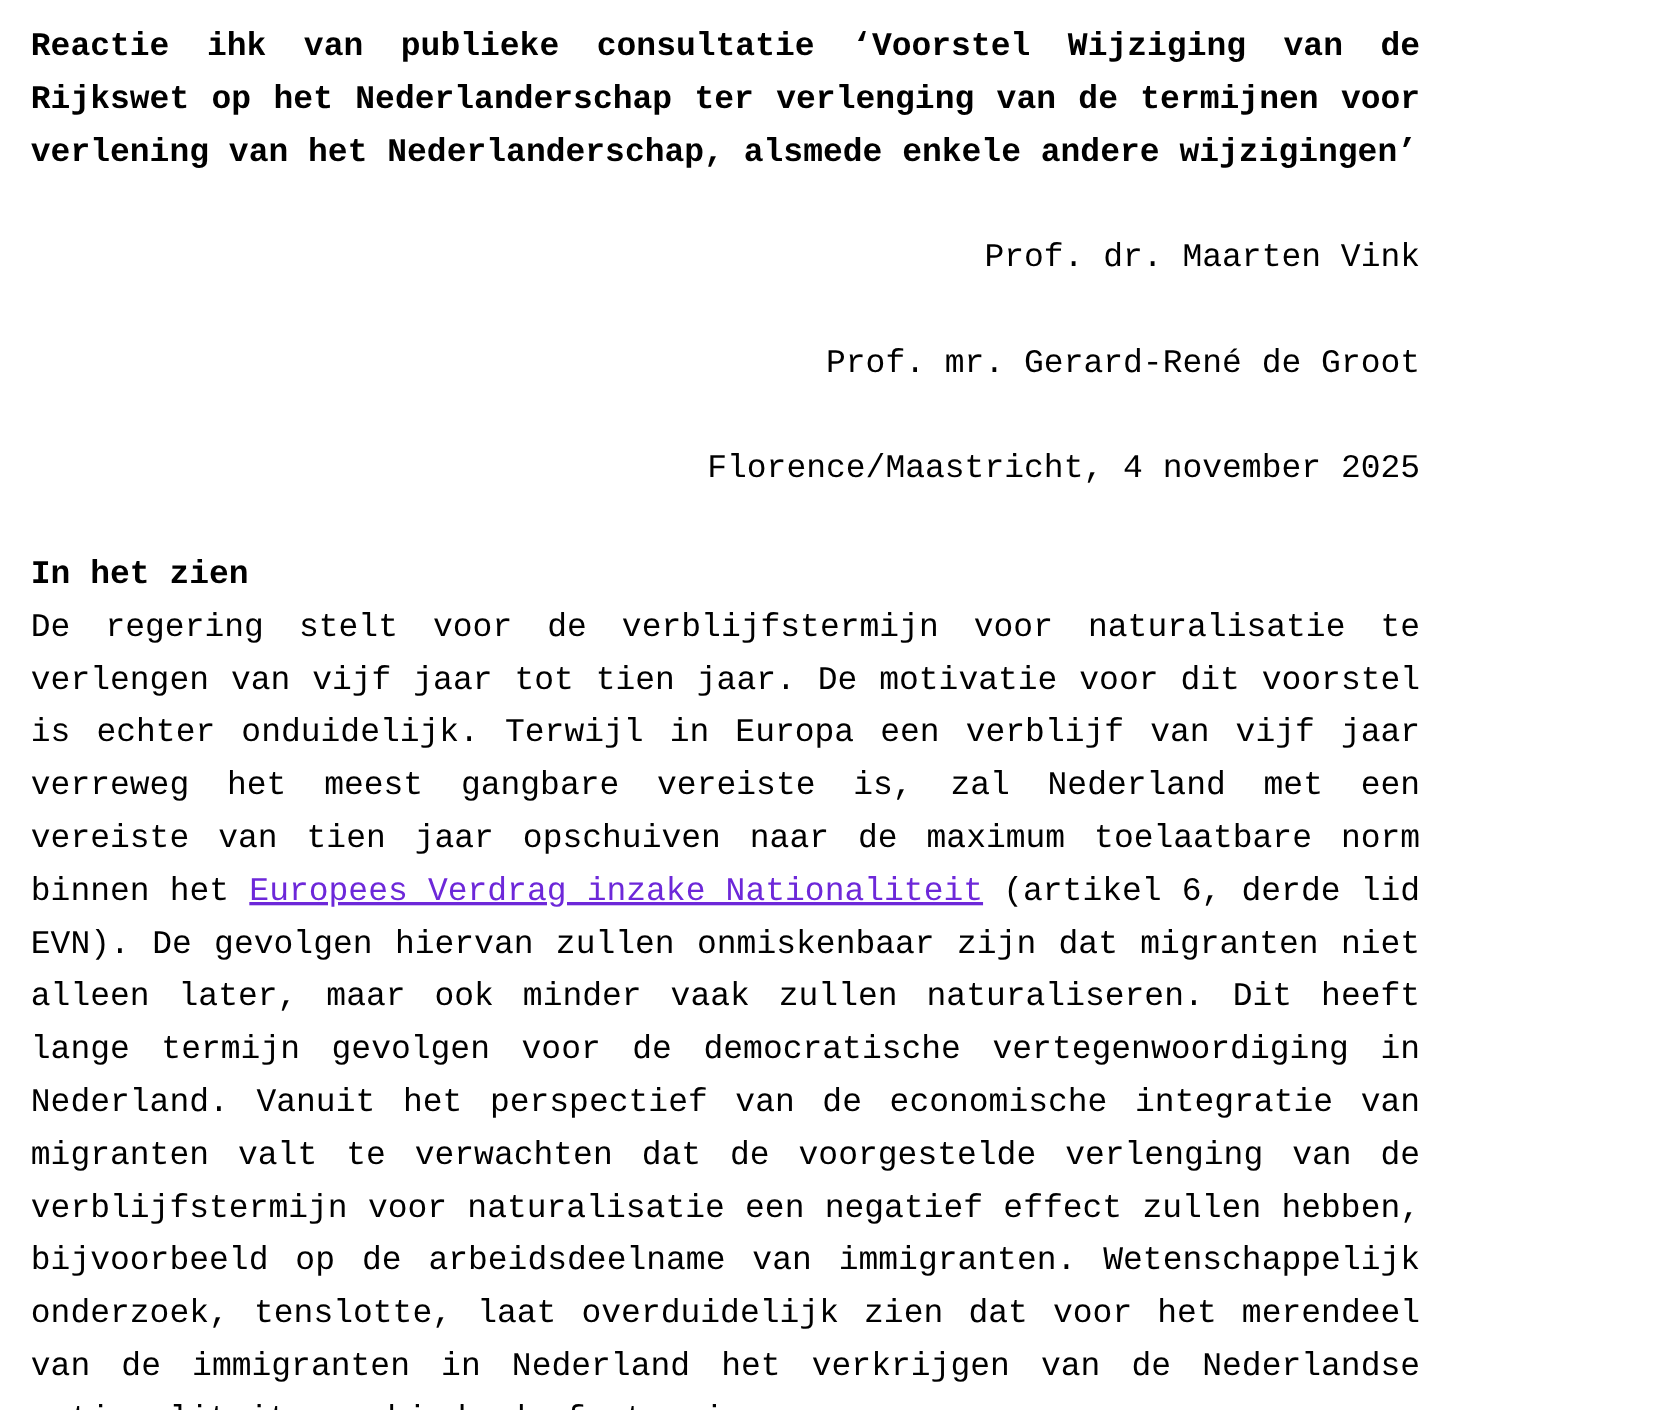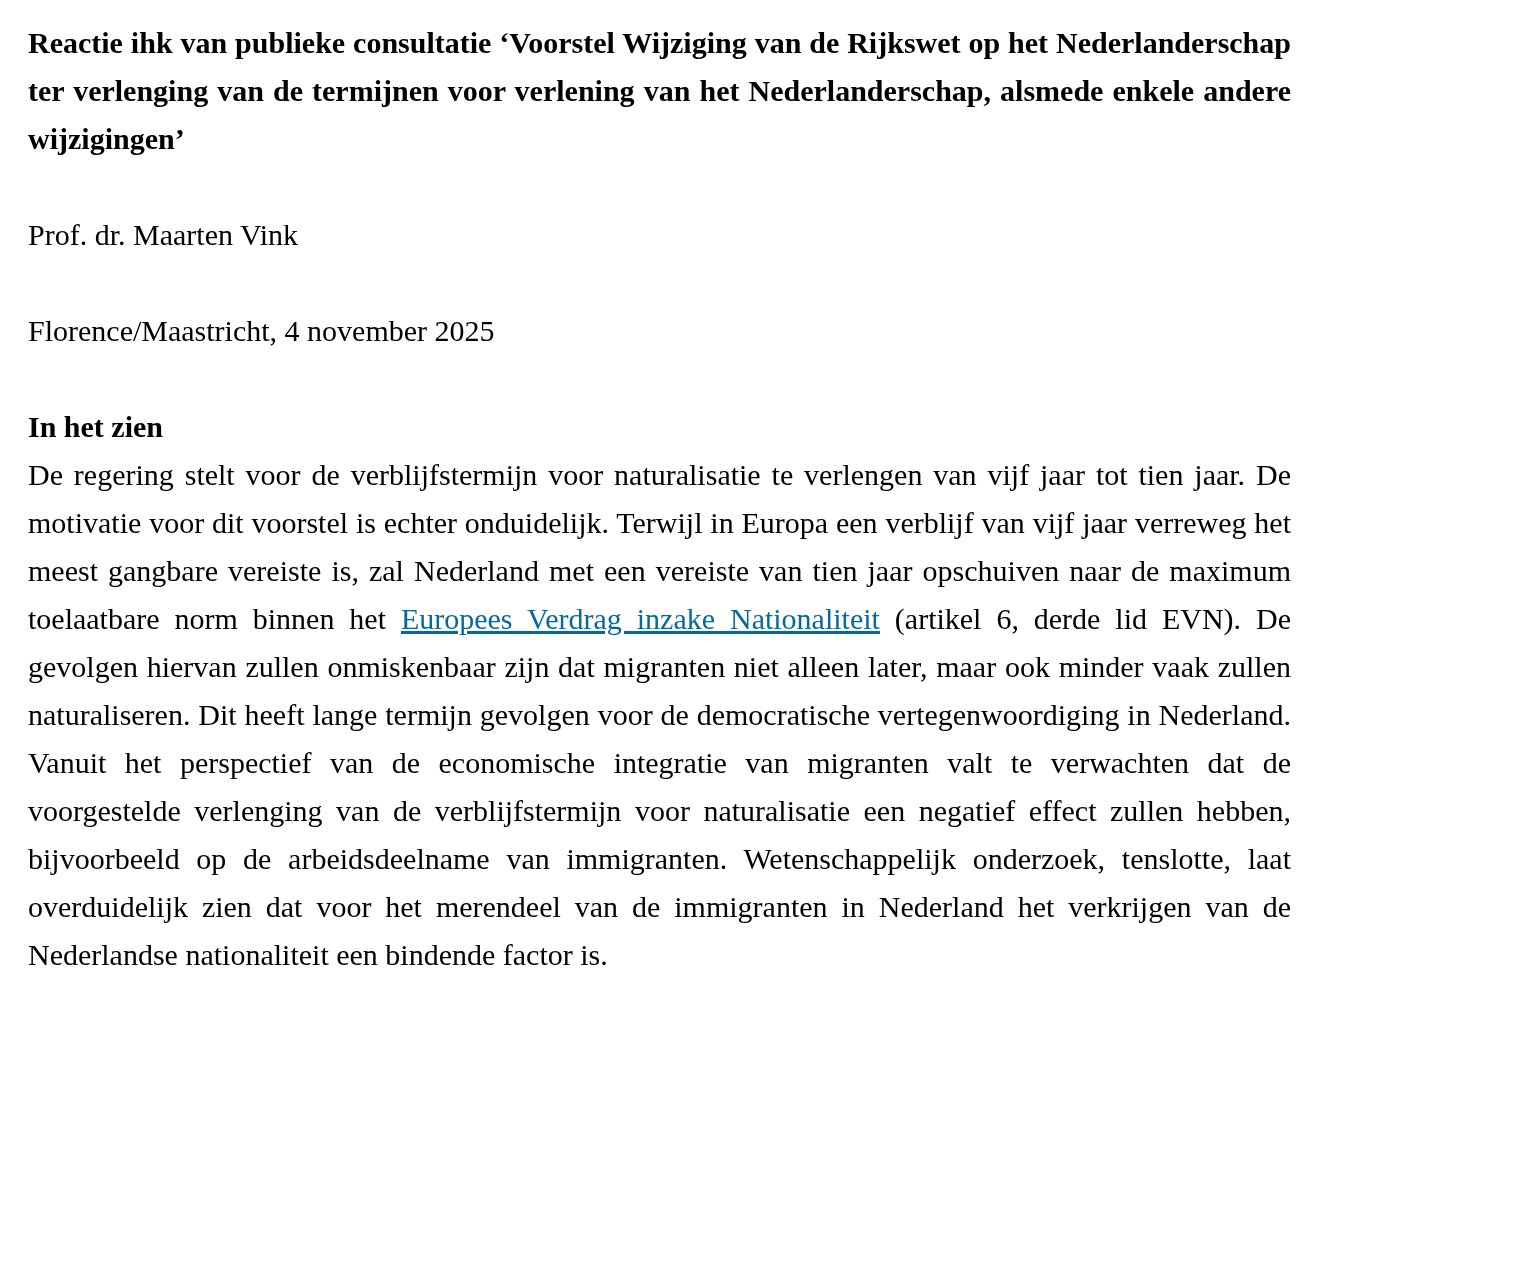--- a/index.html
+++ b/index.html
@@ -7,65 +7,66 @@
     padding: 0;
     background: #ffffff;
   }
   .page {
     position: relative;
     box-sizing: border-box;
     width: 1405px;
     height: 1282px;
     background: #ffffff;
     color: #000000;
-    font-family: Liberation Serif, serif;
+    font-family: Liberation Mono, monospace;
     font-size: 30px;
     line-height: 48px;
     padding: 19px 114px 0 28px;
     overflow: hidden;
   }
   .title {
     font-weight: bold;
     text-align: justify;
     margin: 0;
   }
   .block {
     margin: 48px 0 0 0;
-    text-align: left;
+    text-align: right;
   }
   .block p {
     margin: 0;
   }
   .heading {
     font-weight: bold;
     margin: 48px 0 0 0;
   }
   .body-par {
     margin: 0;
     text-align: justify;
     text-justify: inter-word;
   }
   a.doc-link {
-    color: #0369a1;
+    color: #6d28d9;
     text-decoration: underline;
     cursor: pointer;
   }
 </style>
 </head>
 <body>
 
 <div class="page">
 
   <p class="title">Reactie ihk van publieke consultatie ‘Voorstel Wijziging van de Rijkswet op het Nederlanderschap ter verlenging van de termijnen voor verlening van het Nederlanderschap, alsmede enkele andere wijzigingen’</p>
 
   <div class="block">
     <p>Prof. dr. Maarten Vink</p>
   </div>
 
   <div class="block">
+    <p>Prof. mr. Gerard-René de Groot</p>
   </div>
 
   <div class="block">
     <p>Florence/Maastricht, 4 november 2025</p>
   </div>
 
   <p class="heading">In het zien</p>
 
   <p class="body-par"><span>De regering stelt voor de verblijfstermijn voor naturalisatie te verlengen van vijf jaar tot tien jaar. De motivatie voor dit voorstel is echter onduidelijk. Terwijl in Europa een verblijf van vijf jaar verreweg het meest gangbare vereiste is, zal Nederland met een vereiste van tien jaar opschuiven naar de maximum toelaatbare norm binnen het </span><a class="doc-link">Europees Verdrag inzake Nationaliteit</a><span> (artikel 6, derde lid EVN). De gevolgen hiervan zullen onmiskenbaar zijn dat migranten niet alleen later, maar ook minder vaak zullen naturaliseren. Dit heeft lange termijn gevolgen voor de democratische vertegenwoordiging in Nederland. Vanuit het perspectief van de economische integratie van migranten valt te verwachten dat de voorgestelde verlenging van de verblijfstermijn voor naturalisatie een negatief effect zullen hebben, bijvoorbeeld op de arbeidsdeelname van immigranten. Wetenschappelijk onderzoek, tenslotte, laat overduidelijk zien dat voor het merendeel van de immigranten in Nederland het verkrijgen van de Nederlandse nationaliteit een bindende factor is.</span></p>
 

